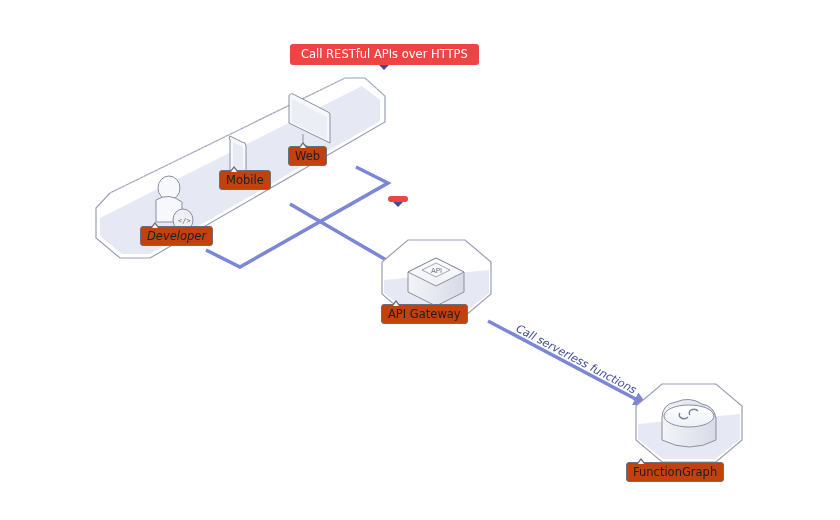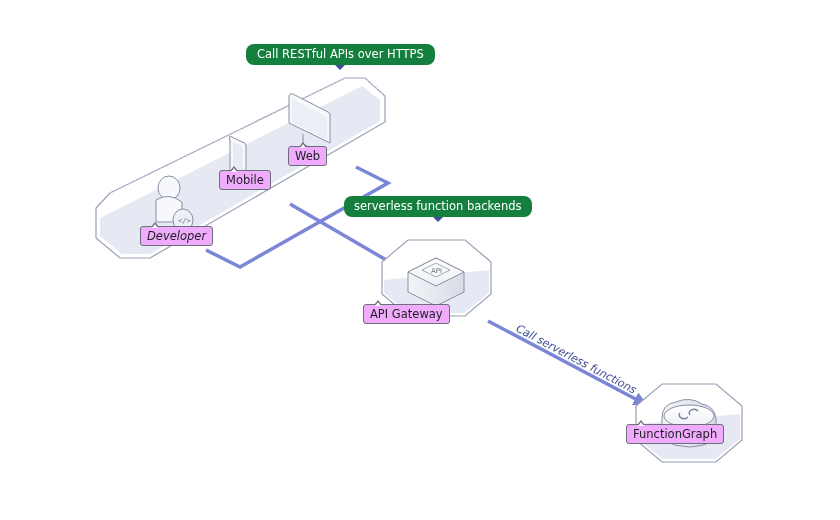--- a/index.html
+++ b/index.html
@@ -1,30 +1,30 @@
 <!DOCTYPE html>
 <html><head>
 <meta charset="utf-8">
 <style>
   html, body { margin: 0; padding: 0; background: #ffffff; }
   body { width: 840px; height: 520px; position: relative; overflow: hidden;
          font-family: "DejaVu Sans", "Liberation Sans", sans-serif; }
   #stage { position: absolute; left: 0; top: 0; width: 840px; height: 520px; }
   .callout {
-    position: absolute; background: #15803d; color: #ffffff;
-    font-size: 11.5px; line-height: 15px; border-radius: 8px;
-    padding: 3px 11px; white-space: nowrap;
+    position: absolute; background: #ef4444; color: #ffffff;
+    font-size: 11.5px; line-height: 15px; border-radius: 3px;
+    padding: 3px 11px; white-space: nowrap; margin-left: 44px;
   }
   .callout::after {
     content: ""; position: absolute; bottom: -5px; left: 50%;
     margin-left: -5px; border-left: 5px solid transparent;
     border-right: 5px solid transparent; border-top: 5px solid #3f4c96;
   }
   .node-label {
-    position: absolute; background: #f0abfc; border: 1px solid #6b6f7a;
+    position: absolute; background: #c2410c; border: 1px solid #6b6f7a;
     border-radius: 3px; font-size: 11.5px; line-height: 14px; color: #1d1f24;
     padding: 2px 6px; white-space: nowrap;
   }
   .node-label::before {
     content: ""; position: absolute; top: -5px; left: 10px;
     border-left: 4px solid transparent; border-right: 4px solid transparent;
     border-bottom: 5px solid #6b6f7a;
   }
   .node-label::after {
     content: ""; position: absolute; top: -3px; left: 11px;
@@ -106,22 +106,21 @@
     <ellipse cx="689" cy="416" rx="25" ry="11" fill="url(#boxTop)" stroke="#8a8fa3" stroke-width="1"></ellipse>
     <path d="M680,413 a4,3 0 1 0 8,4 M690,415 a4,3 0 1 1 8,-4" fill="none" stroke="#7b80a0" stroke-width="1.4"></path>
   </g>
 </svg>
 
 <div class="callout" style="left:246px; top:44px;">
   <span>Call RESTful APIs over HTTPS</span>
 </div>
 
 <div class="callout" style="left:344px; top:196px; padding:3px 10px;">
-  <div>serverless function backends</div>
 </div>
 
 <div class="node-label" style="left:140px; top:226px;font-style:italic;">Developer</div>
 <div class="node-label" style="left:219px; top:170px;">Mobile</div>
 <div class="node-label" style="left:288px; top:146px;">Web</div>
-<div class="node-label" style="left:363px; top:304px;">API Gateway</div>
-<div class="node-label" style="left:626px; top:424px;">FunctionGraph</div>
+<div class="node-label" style="left:381px; top:304px;">API Gateway</div>
+<div class="node-label" style="left:626px; top:462px;">FunctionGraph</div>
 
 <div class="edge-text" style="left:520px; top:322px; transform: rotate(28deg);">Call serverless functions</div>
 
 </body></html>

